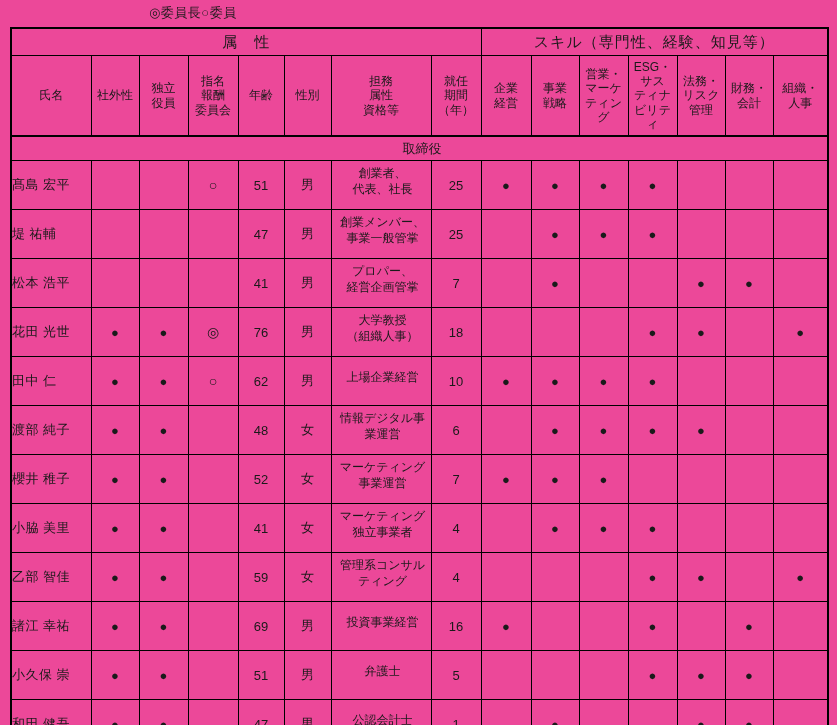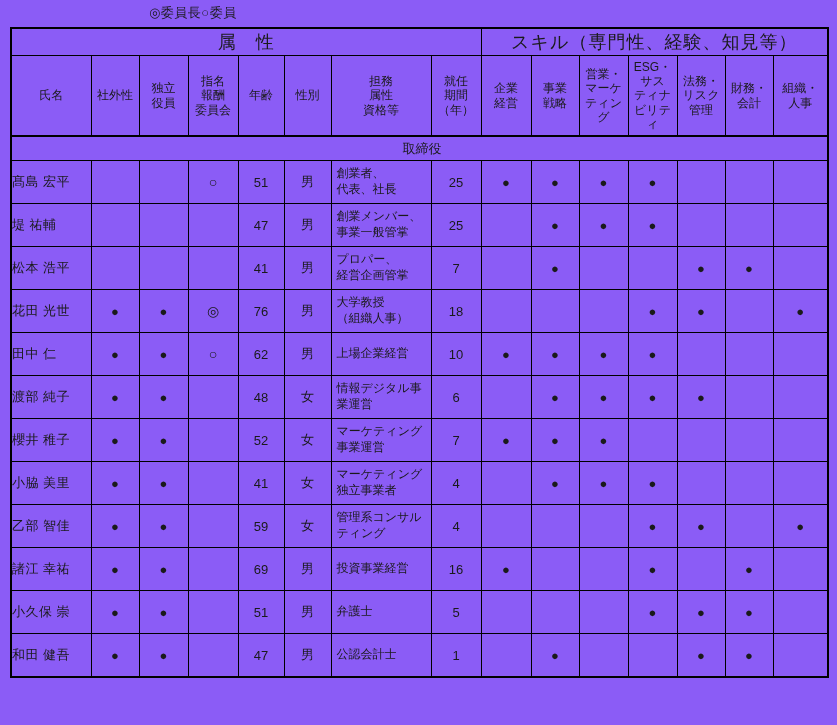--- a/index.html
+++ b/index.html
@@ -6,21 +6,21 @@
     margin: 0;
     padding: 0;
     background: #ffffff;
     font-family: "Liberation Sans", "DejaVu Sans", sans-serif;
     color: #1a1a1a;
   }
   .canvas {
     position: relative;
     width: 837px;
     height: 725px;
-    background: #8b5cf6;
+    background: #ec4899;
     overflow: hidden;
   }
   .legend-note {
     position: absolute;
     left: 149px;
     top: 4px;
     font-size: 13px;
     letter-spacing: 0.5px;
   }
   table.matrix {
@@ -34,21 +34,21 @@
   }
   table.matrix th, table.matrix td {
     border: 1px solid #000;
     padding: 0;
     vertical-align: middle;
     overflow: hidden;
   }
   tr.group-header-row th {
     height: 26px;
     font-weight: normal;
-    font-size: 18px;
+    font-size: 15px;
     text-align: center;
     letter-spacing: 1px;
   }
   tr.col-header-row th {
     height: 79px;
     font-weight: normal;
     font-size: 12px;
     text-align: center;
     line-height: 1.18;
     white-space: pre-line;
@@ -63,22 +63,22 @@
   tr.data-row td {
     height: 40px;
     font-size: 13px;
     text-align: center;
   }
   tr.data-row td.name {
     text-align: left;
     letter-spacing: 0.5px;
   }
   tr.data-row td.duty {
-    text-align: left;
-    padding: 1px 2px 1px 5px;
+    text-align: center;
+    padding: 1px 2px 7px 5px;
     font-size: 12px;
     line-height: 1.3;
     white-space: pre-line;
     word-break: break-all;
   }
   tr.data-row td.mark {
     font-size: 13px;
   }
   tr.data-row td.circle {
     font-size: 14px;

